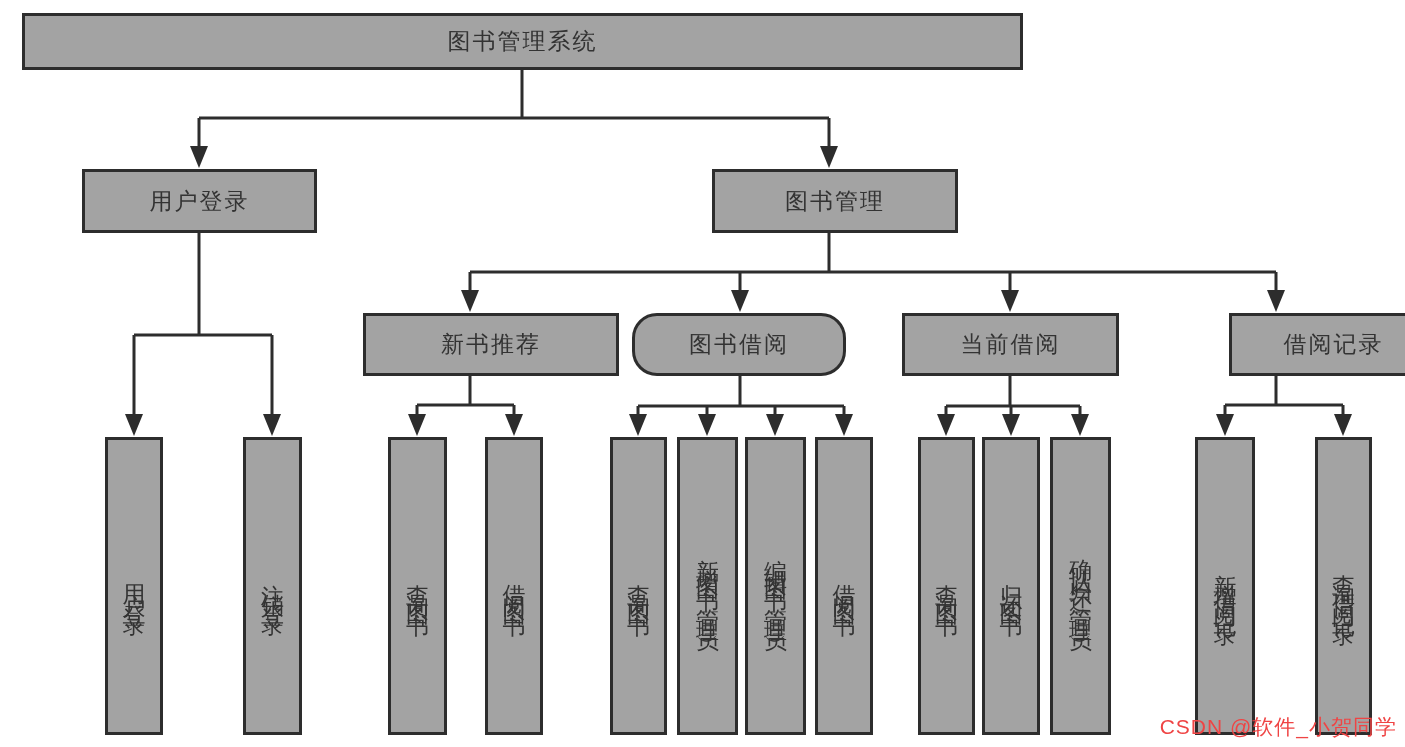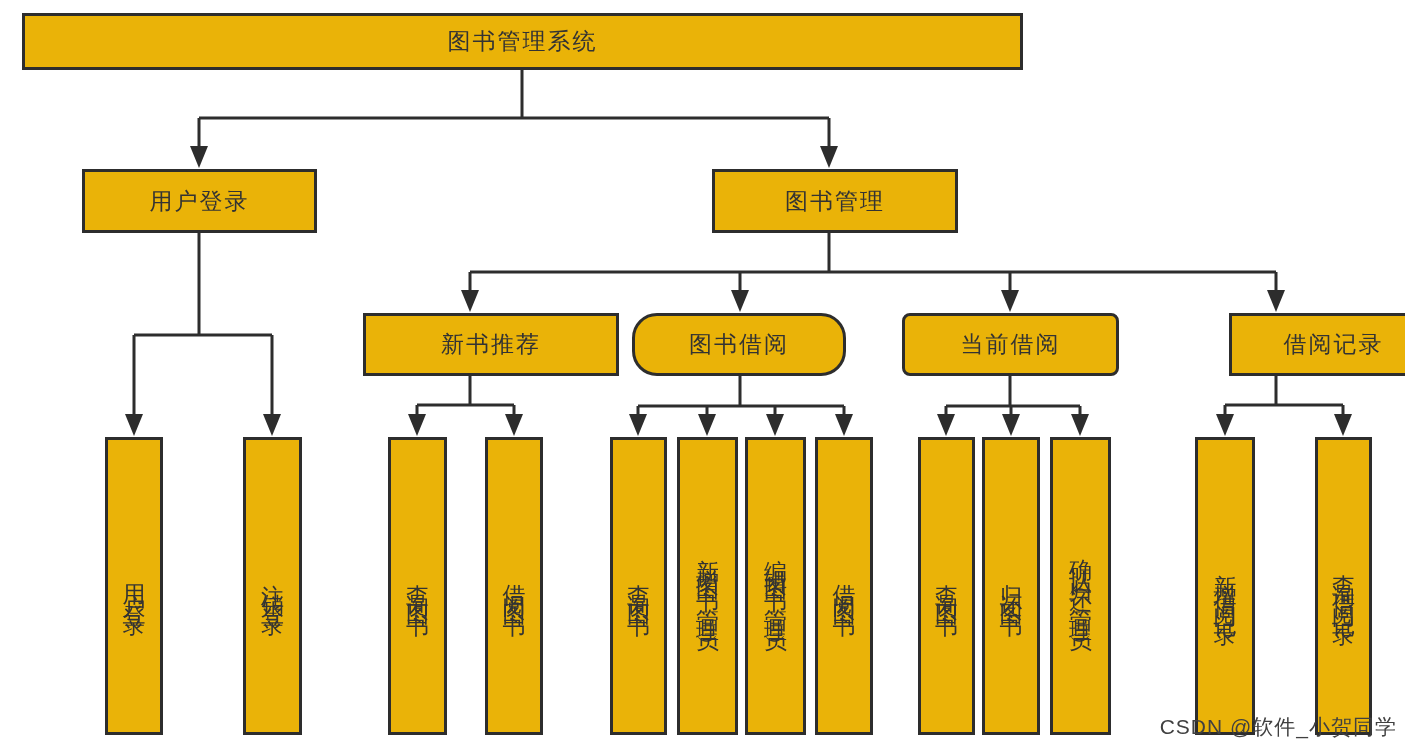--- a/index.html
+++ b/index.html
@@ -17,21 +17,21 @@
   }
   .connectors {
     position: absolute;
     left: 0;
     top: 0;
     pointer-events: none;
   }
   .node {
     position: absolute;
     box-sizing: border-box;
-    background: #eab308;
+    background: #a3a3a3;
     border: 3px solid #2d2d2d;
     display: flex;
     align-items: center;
     justify-content: center;
     color: #333333;
     font-size: 23px;
     letter-spacing: 2px;
     white-space: nowrap;
   }
   .vnode {
@@ -43,21 +43,21 @@
     letter-spacing: 10px;
     line-height: 1;
     white-space: nowrap;
   }
   .watermark {
     position: absolute;
     right: 8px;
     top: 713px;
     font-size: 21px;
     letter-spacing: 1px;
-    color: #404040;
+    color: #ef4444;
     z-index: 5;
   }
 </style>
 </head>
 <body>
 
 <div class="canvas">
 
   <svg class="connectors" width="1405" height="747" viewBox="0 0 1405 747">
 
@@ -103,21 +103,21 @@
   <div class="node" style="left:712px; top:169px; width:246px; height:64px;">
     <span>图书管理</span>
   </div>
 
   <div class="node" style="left:363px; top:313px; width:256px; height:63px;">
     <span>新书推荐</span>
   </div>
   <div class="node" style="left:632px; top:313px; width:214px; height:63px;border-radius:25px;">
     <span>图书借阅</span>
   </div>
-  <div class="node" style="left:902px; top:313px; width:217px; height:63px;border-radius:8px;">
+  <div class="node" style="left:902px; top:313px; width:217px; height:63px;">
     <span>当前借阅</span>
   </div>
   <div class="node" style="left:1229px; top:313px; width:209px; height:63px;">
     <span>借阅记录</span>
   </div>
 
   <div class="node vnode" style="left:105px; top:437px; width:58px; height:298px;">
     <span class="vtext">用户登录</span>
   </div>
   <div class="node vnode" style="left:243px; top:437px; width:59px; height:298px;">

